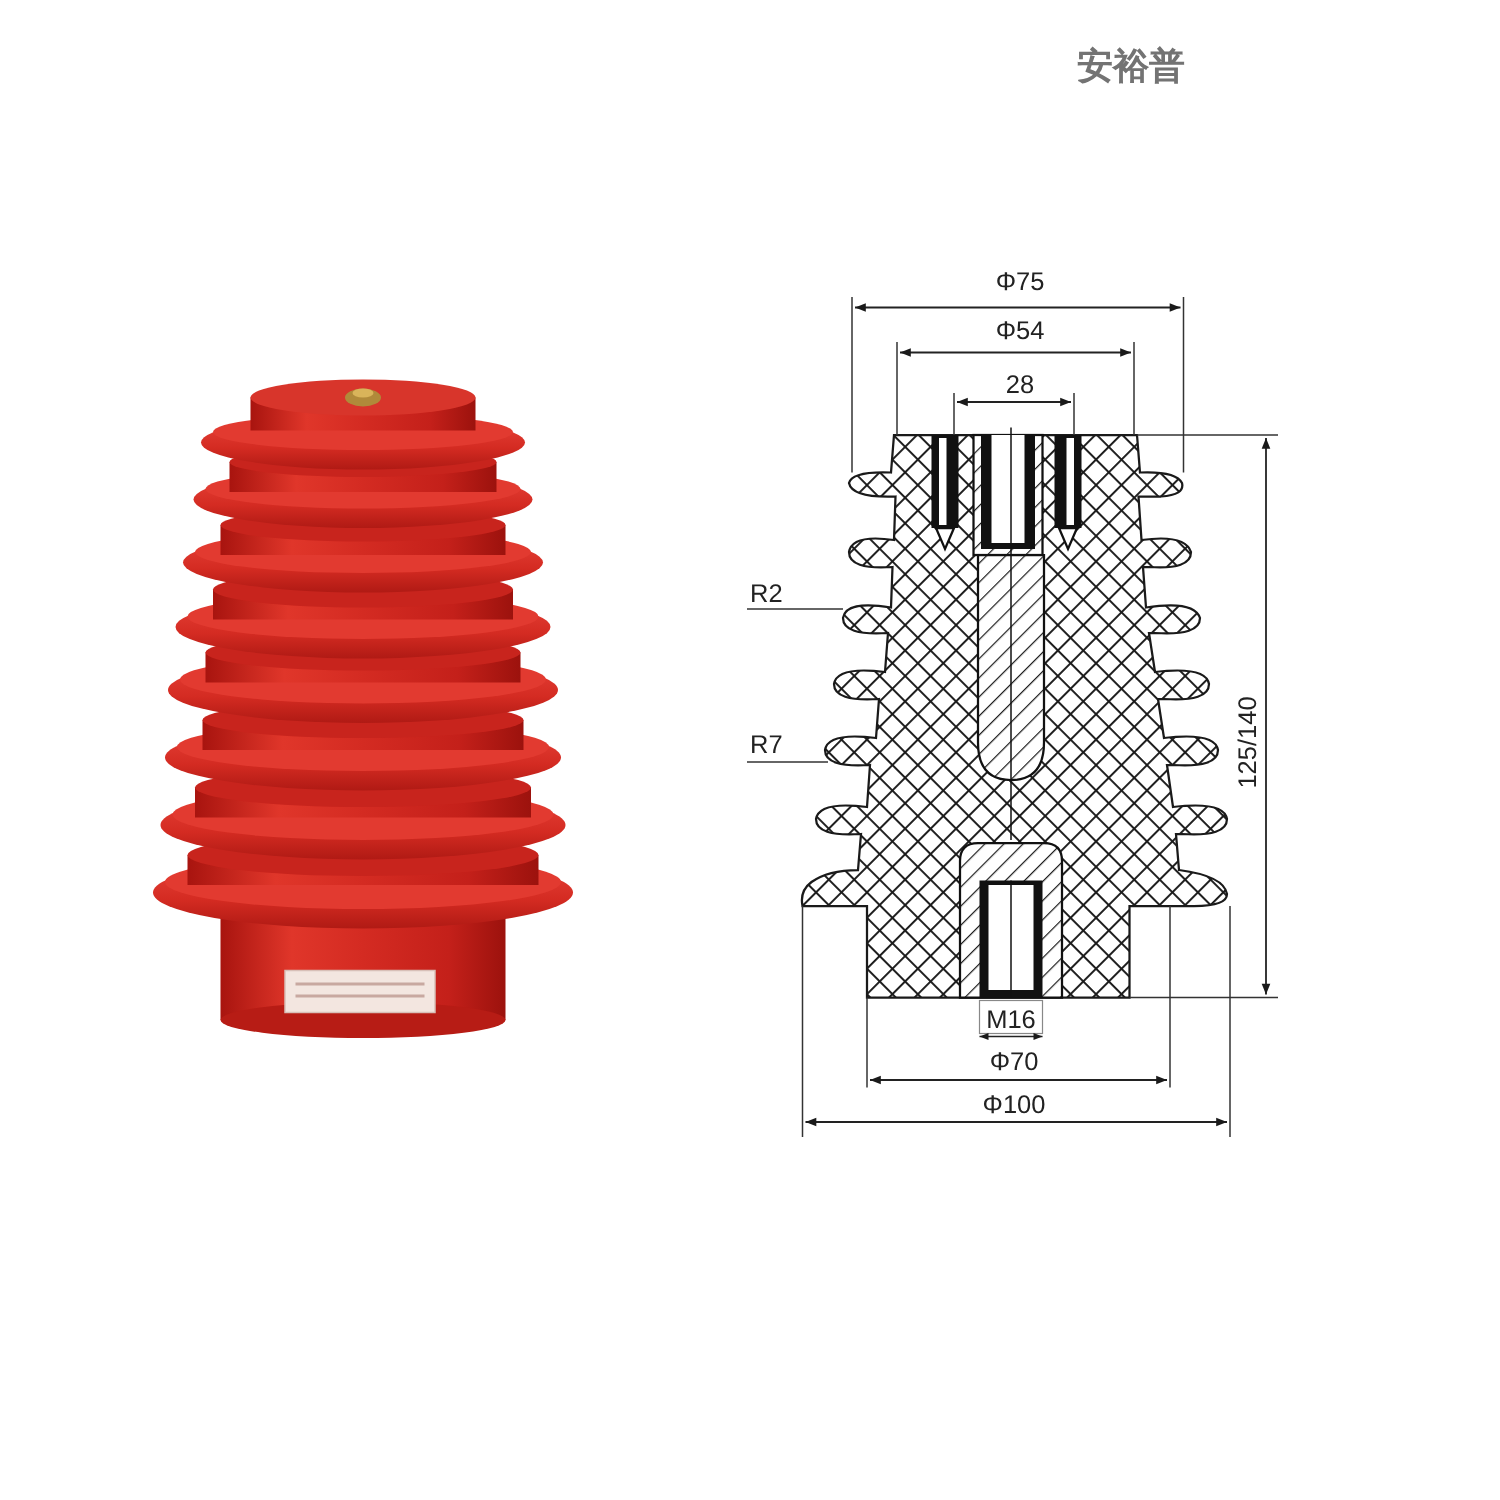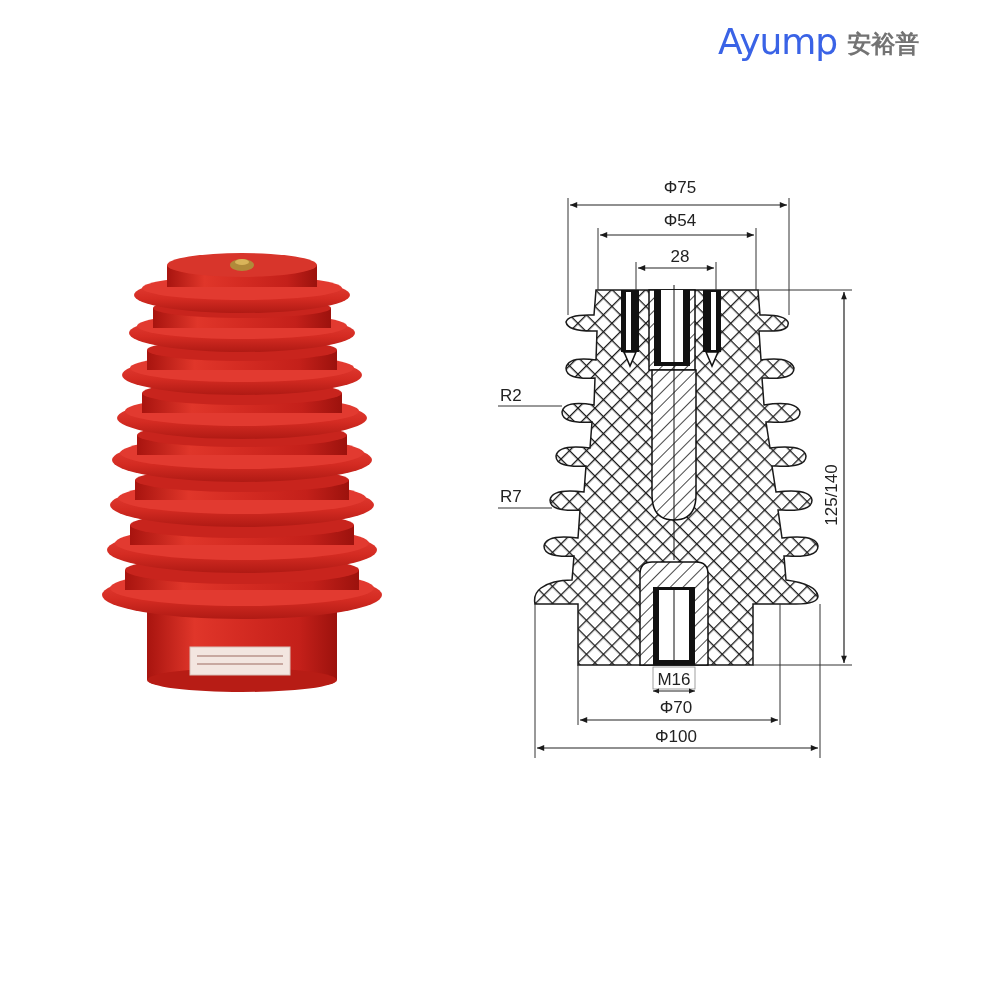--- a/index.html
+++ b/index.html
@@ -9,21 +9,20 @@
   .logo-cn { font-family:"DejaVu Sans", sans-serif; font-size:24px; color:#737373; font-weight:bold; line-height:1; margin-top:4px; }
   .photo { position:absolute; left:95px; top:240px; width:290px; height:460px; }
   .drawing { position:absolute; left:484px; top:160px; width:390px; height:620px; }
   .dim-text { font-family:"Liberation Sans", sans-serif; font-size:17px; fill:#222; }
   svg { display:block; }
 </style>
 </head>
 <body>
 
 <div class="logo">
-  <span class="logo-en">Ayump</span>
   <span class="logo-cn">安裕普</span>
 </div>
 
 <div class="photo">
   <svg width="290" height="460" viewBox="0 0 290 460">
     <defs>
       <linearGradient id="redBody" x1="0" x2="1" y1="0" y2="0">
         <stop offset="0" stop-color="#a8140f"></stop>
         <stop offset="0.25" stop-color="#e0362a"></stop>
         <stop offset="0.5" stop-color="#d42b22"></stop>

